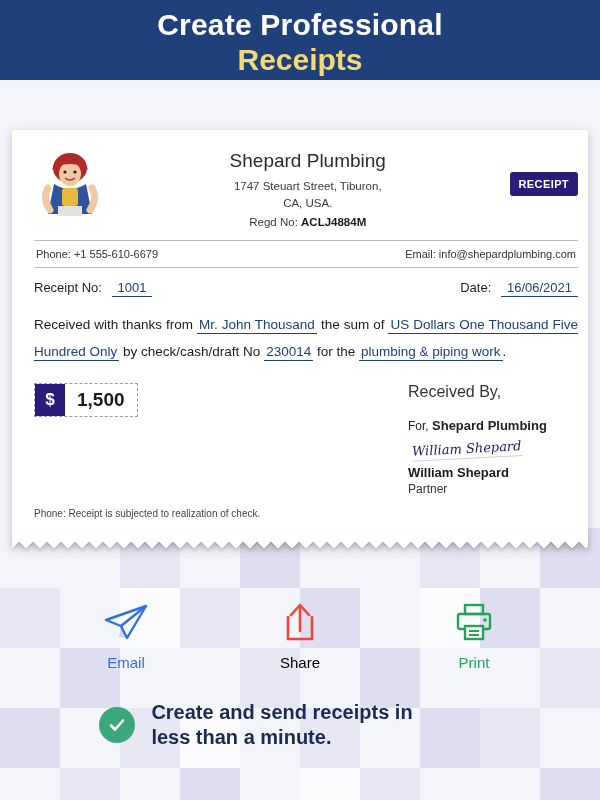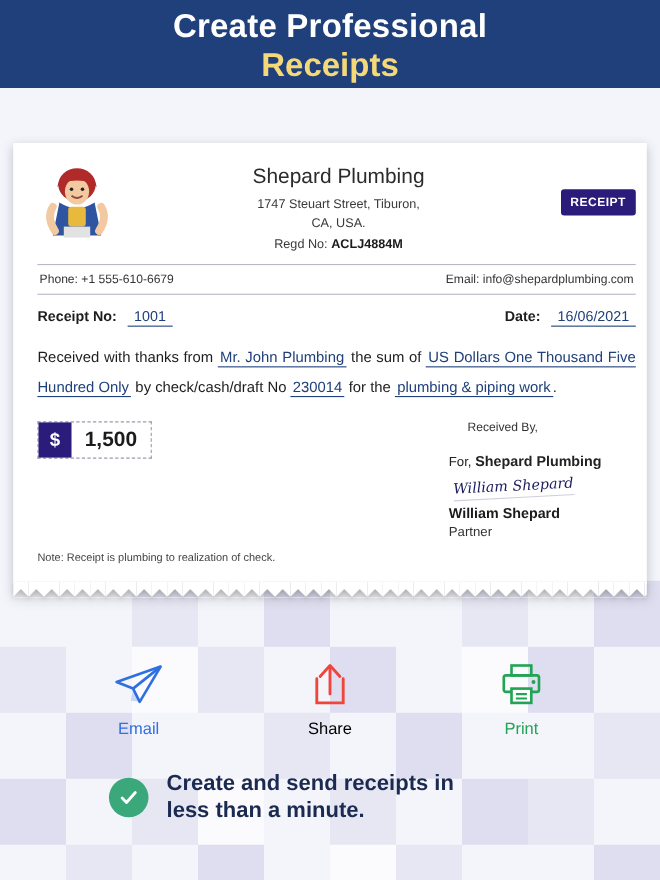--- a/index.html
+++ b/index.html
@@ -131,21 +131,21 @@
   }
 
   .meta-row {
     display: flex;
     justify-content: space-between;
     align-items: baseline;
     margin-top: 12px;
     font-size: 13px;
     color: #1d1d1d;
   }
-  .meta-row .lab { font-weight: bold; }
+  .meta-row .lab { font-weight: normal; }
   .filled {
     color: #20407c;
     border-bottom: 1px solid #20407c;
     padding: 0 6px 1px 6px;
     margin-left: 6px;
     display: inline-block;
   }
 
   .body-text {
     margin-top: 14px;
@@ -184,21 +184,21 @@
   }
   .amt-val {
     font-size: 19px;
     font-weight: bold;
     color: #1b1b1b;
     display: flex;
     align-items: center;
     padding: 0 12px;
   }
   .sign-block { text-align: left; min-width: 170px; }
-  .sign-lab { font-size: 11px; color: #333; margin-left: 17px; }
+  .sign-lab { font-size: 16px; color: #333; }
   .sign-for { font-size: 12px; color: #222; margin-top: 17px; }
   .sign-for b { font-size: 13px; }
   .sign-script {
     font-family: "DejaVu Serif", serif;
     font-style: italic;
     font-size: 13px;
     color: #1a1a5e;
     margin: 8px 0 6px 4px;
     transform: rotate(-3deg);
     display: inline-block;
@@ -435,21 +435,21 @@
           <span class="filled">1001</span>
         </div>
         <div>
           <span class="lab">Date:</span>
           <span class="filled">16/06/2021</span>
         </div>
       </div>
 
       <div class="body-text">
         <span>Received with thanks from</span>
-        <span class="ul">Mr. John Plumbing</span>
+        <span class="ul">Mr. John Thousand</span>
         <span>the sum of</span>
         <span class="ul">US Dollars One Thousand Five Hundred Only</span>
         <span>by check/cash/draft No</span>
         <span class="ul">230014</span>
         <span>for the</span>
         <span class="ul">plumbing &amp; piping work</span><span>.</span>
       </div>
 
       <div class="amount-row">
         <div class="amount-box">
@@ -462,21 +462,21 @@
           <div class="sign-for">
             <span>For,</span>
             <b>Shepard Plumbing</b>
           </div>
           <div class="sign-script">William Shepard</div>
           <div class="sign-name">William Shepard</div>
           <div class="sign-role">Partner</div>
         </div>
       </div>
 
-      <div class="note">Note: Receipt is plumbing to realization of check.</div>
+      <div class="note">Phone: Receipt is subjected to realization of check.</div>
     </div>
     <div class="zigzag"></div>
   </div>
 
   <div class="actions">
     <div class="action">
       <div class="glyph">
         <svg width="46" height="40" viewBox="0 0 46 40" aria-hidden="true">
           <path d="M3 18 L43 4 L24 36 L18 24 Z" fill="none" stroke="#2f6fe0" stroke-width="2.4" stroke-linejoin="round"></path>
           <path d="M18 24 L43 4" fill="none" stroke="#2f6fe0" stroke-width="2.4"></path>

